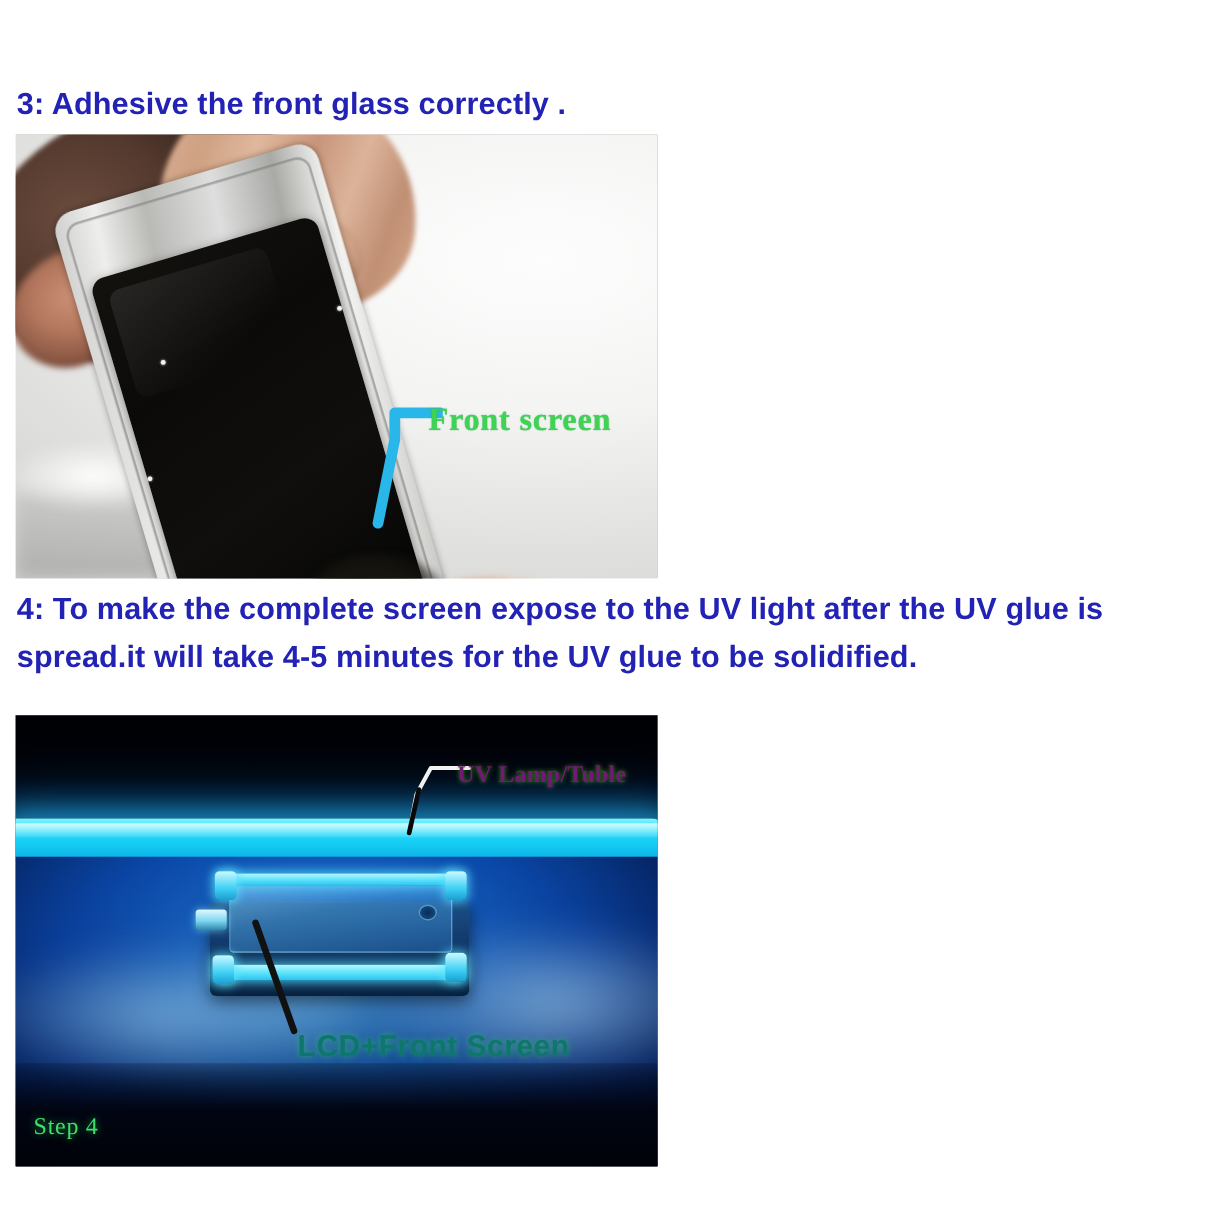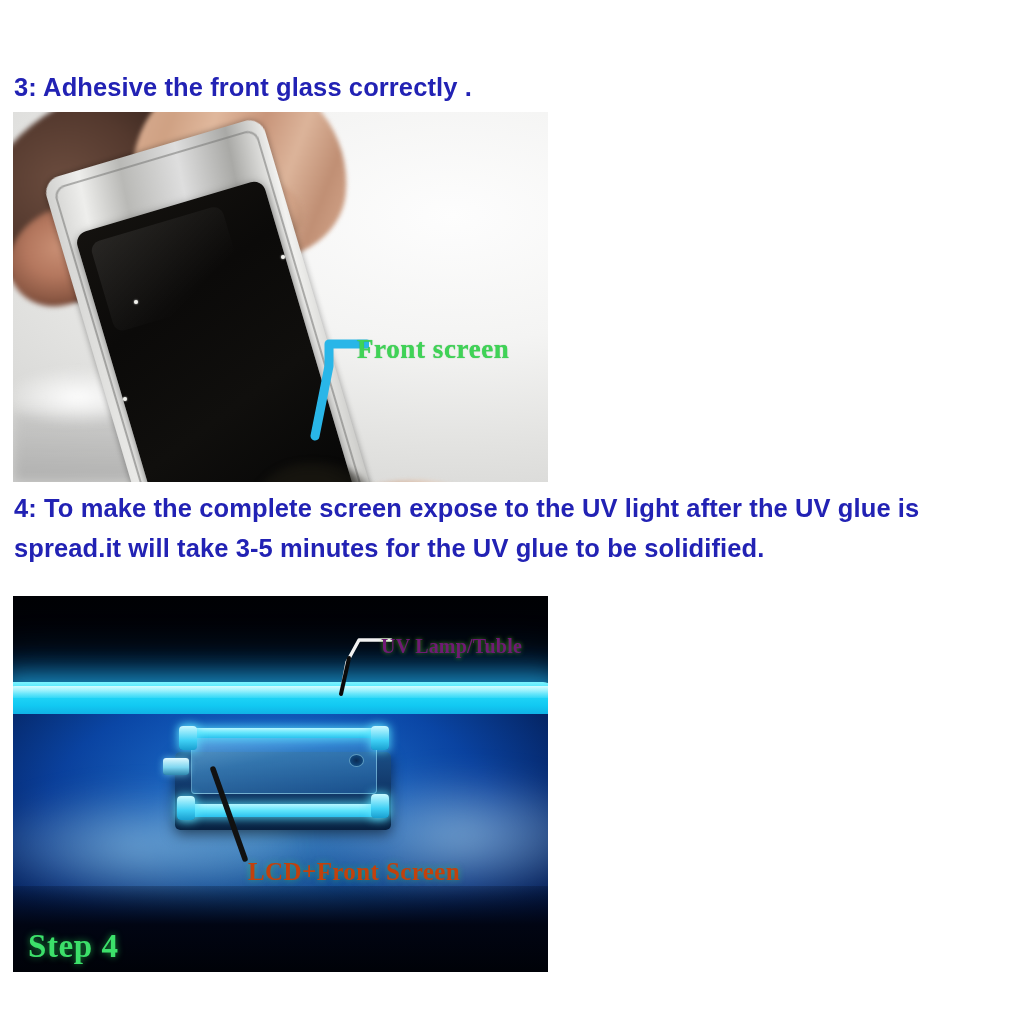--- a/index.html
+++ b/index.html
@@ -321,34 +321,34 @@
     color: #701a75;
     font-family: "Liberation Serif", serif;
     font-weight: bold;
     font-size: 20px;
     letter-spacing: .2px;
     text-shadow: 0 0 4px rgba(120,240,40,.55);
   }
   #p4-label-lcd {
     position: absolute;
     left: 248px; top: 858px;
-    color: #c2410c;
-    font-family: Liberation Serif, serif;
+    color: #0f766e;
+    font-family: Liberation Sans, sans-serif;
     font-weight: bold;
     font-size: 25px;
     letter-spacing: .4px;
     text-shadow: 0 0 6px rgba(40,200,90,.6);
   }
   #p4-label-step {
     position: absolute;
     left: 28px; top: 928px;
     color: #3ce06a;
     font-family: "Liberation Serif", serif;
-    font-weight: bold;
-    font-size: 33px;
+    font-weight: normal;
+    font-size: 20px;
     letter-spacing: .6px;
     text-shadow: 0 0 7px rgba(40,210,85,.65);
   }
 </style>
 </head>
 <body>
 
 <div id="page">
 
   <div class="instruction" id="step3-heading">3: Adhesive the front glass correctly .</div>
@@ -382,21 +382,21 @@
     <div id="p3-hand-bottom"></div>
 
     <svg id="p3-arrow" viewBox="0 0 62 106">
       <path d="M60 8 L22 8 L22 30 L8 100" fill="none" stroke="#29b6e8" stroke-width="9" stroke-linecap="round" stroke-linejoin="round"></path>
     </svg>
 
     <div id="p3-label-front-glass">Front screen</div>
 
   </div>
 
-  <div class="instruction" id="step4-heading">4: To make the complete screen expose to the UV light after the UV glue is spread.it will take 3-5 minutes for the UV glue to be solidified.</div>
+  <div class="instruction" id="step4-heading">4: To make the complete screen expose to the UV light after the UV glue is spread.it will take 4-5 minutes for the UV glue to be solidified.</div>
 
   <div id="photo-step4">
     <div id="p4-topdark"></div>
 
     <div id="p4-tube">
       <div id="p4-tube-hot"></div>
     </div>
 
     <div id="p4-field"></div>
     <div id="p4-haze-left"></div>

